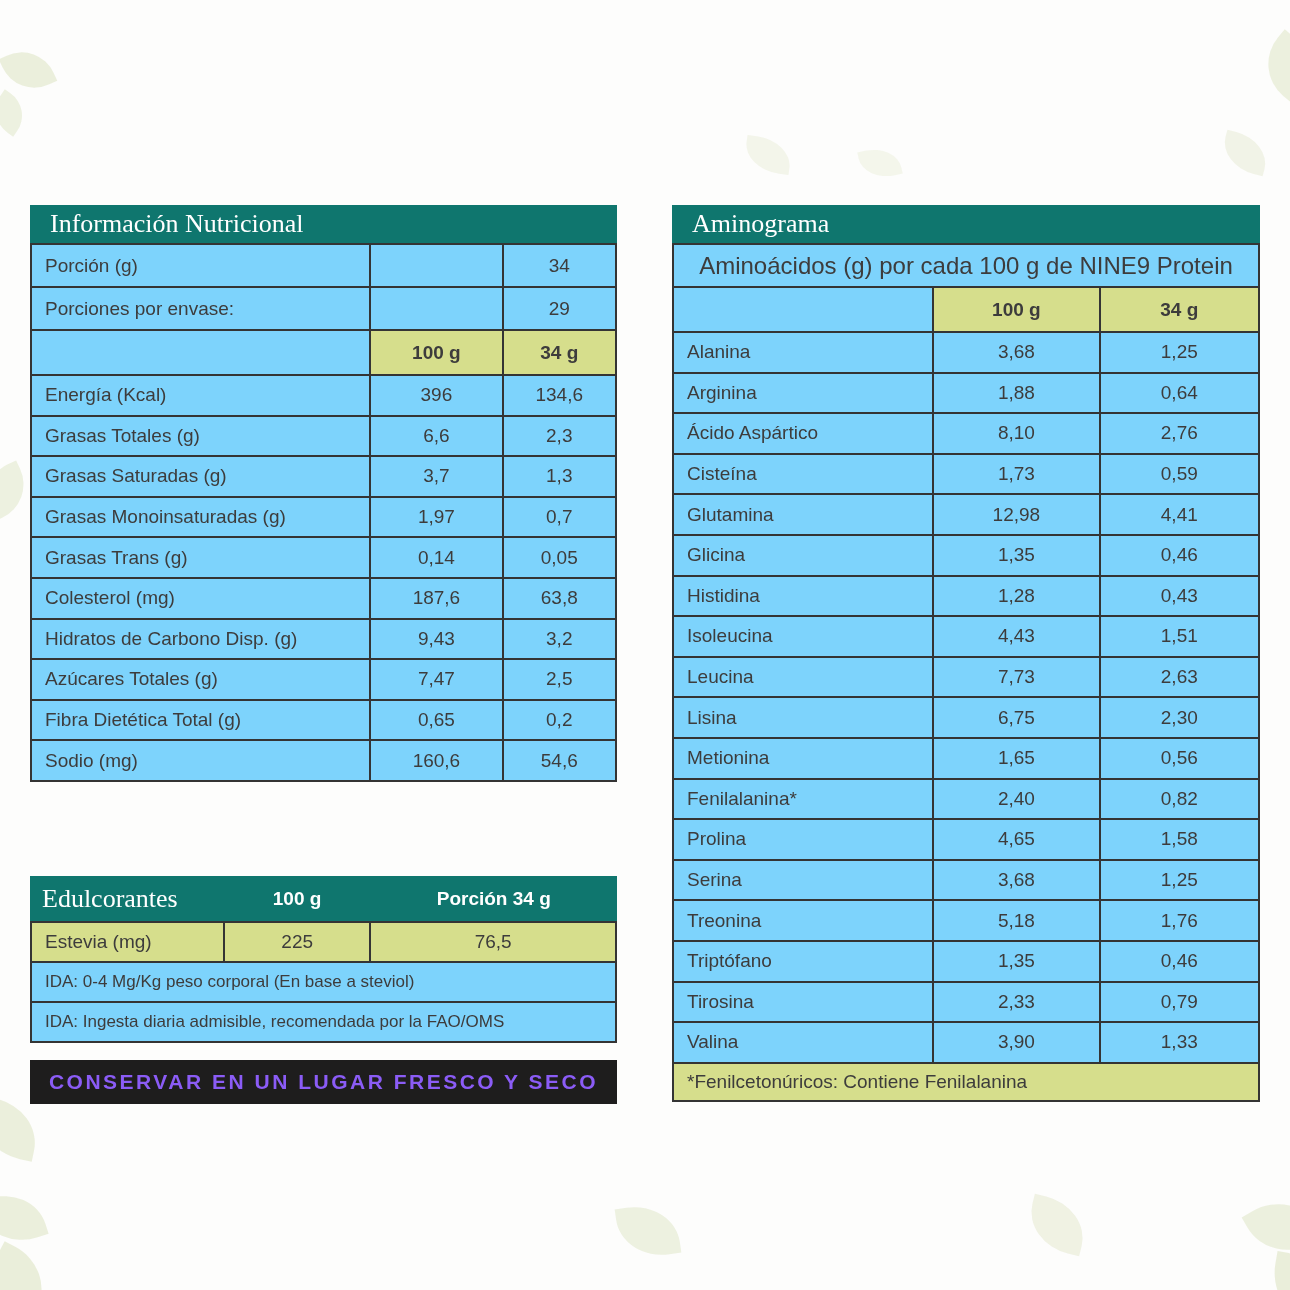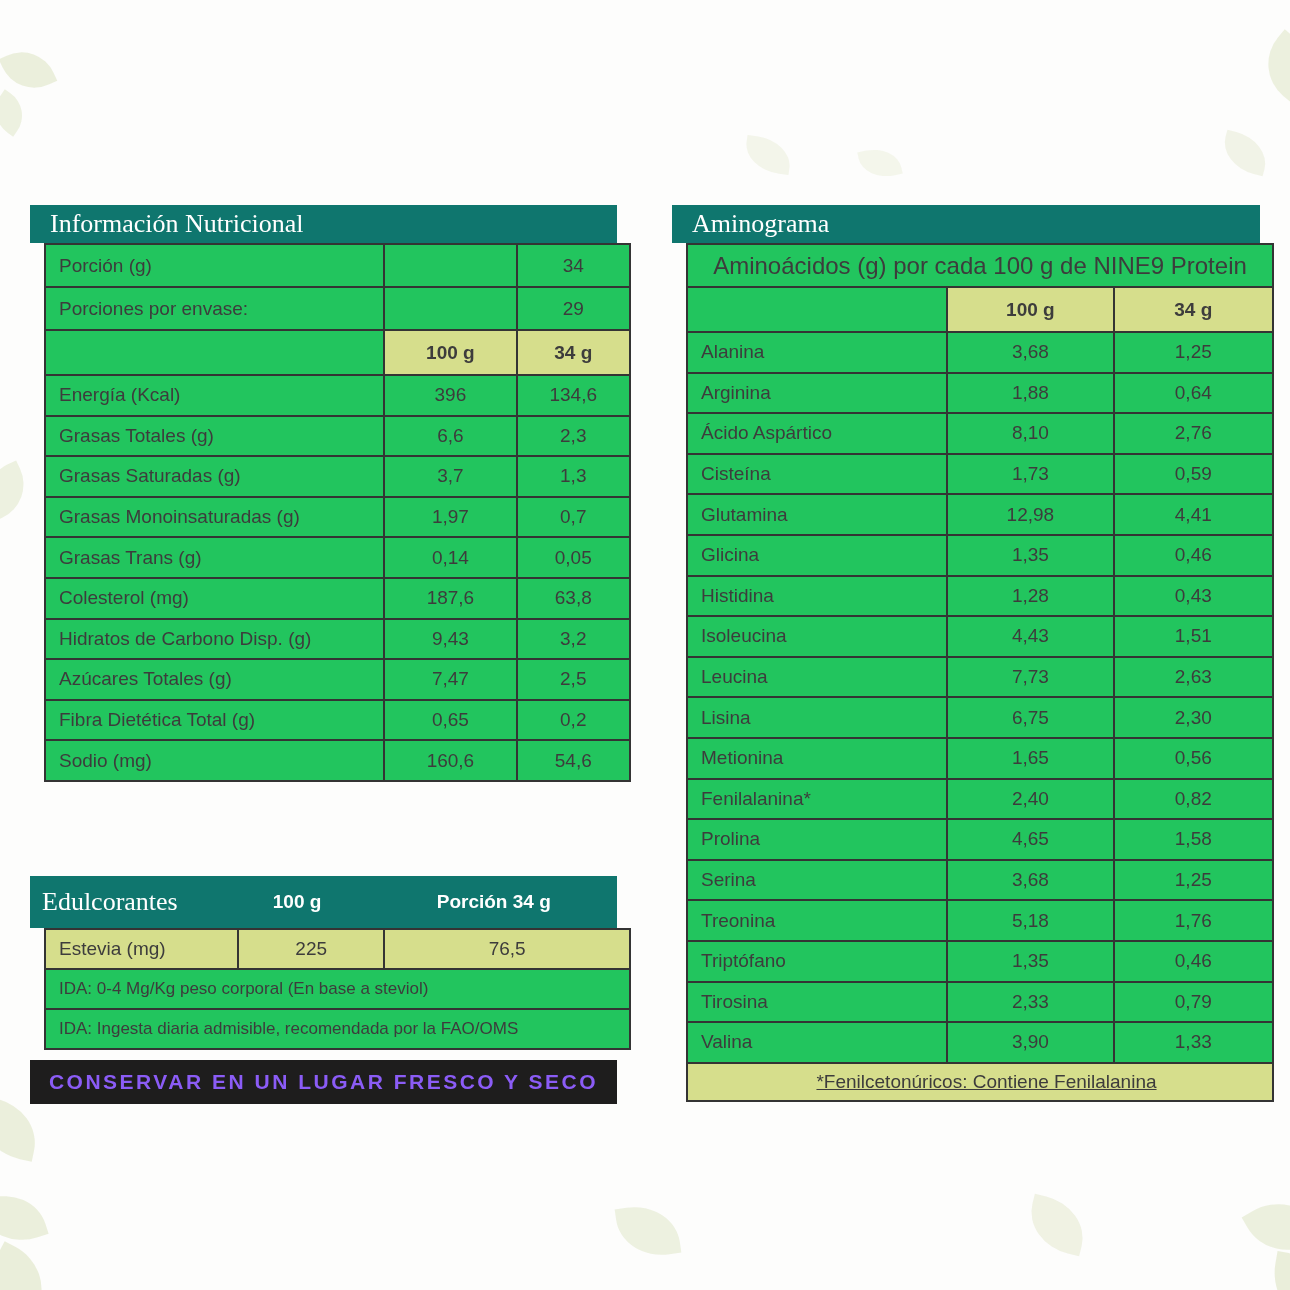--- a/index.html
+++ b/index.html
@@ -22,47 +22,46 @@
     background:#1e1d1d;display:flex;align-items:center;justify-content:center;
   }
   .banner span{
     color:#8b5cf6;font-weight:bold;font-size:21px;letter-spacing:2.5px;
   }
   .bar{
     background:#0f766e;color:#ffffff;height:38px;display:flex;align-items:center;
     padding-left:20px;box-sizing:border-box;position:relative;
     font-family:"Liberation Serif","DejaVu Serif",serif;font-size:26px;
   }
-  .bar-tall{height:52px;padding-left:12px;}
+  .bar-tall{height:45px;padding-left:12px;}
   .bar .colcap{
     position:absolute;top:0;height:100%;display:flex;align-items:center;justify-content:center;
     font-family:"Liberation Sans",sans-serif;font-weight:bold;font-size:19px;color:#fff;
   }
   .cap-100{left:33%;width:25%;}
   .cap-34{left:58%;width:42%;}
   table{
-    width:100%;border-collapse:collapse;table-layout:fixed;background:#22c55e;
+    width:100%;border-collapse:collapse;table-layout:fixed;background:#7dd3fc;
     border:2px solid #2c2b2b;
-    margin-left:14px;
   }
   td{
     border:2px solid #343434;font-size:19px;padding:0;color:#3d3c3c;
     overflow:hidden;white-space:nowrap;
   }
   .lbl{text-align:left;padding-left:13px;}
   .val{text-align:center;}
   .green{background:#d6de8c;}
   .bold{font-weight:bold;}
   .meta-row td{height:41px;}
   .cols-row td{height:43px;}
   .data-row td{height:38.6px;}
   .subtitle-row td{height:41px;text-align:center;font-size:24px;}
   .note-row td{height:38px;text-align:left;padding-left:13px;font-size:17px;}
   .sweet-row td{height:38px;}
-  .footnote-row td{height:36px;text-align:center;padding-left:13px;text-decoration:underline;}
+  .footnote-row td{height:36px;text-align:left;padding-left:13px;}
 </style>
 </head>
 <body>
 
 <div class="leaf" style="left:6px;top:48px;width:44px;height:44px;transform:rotate(-25deg);opacity:.9"></div>
 <div class="leaf" style="left:-8px;top:96px;width:34px;height:34px;transform:rotate(35deg);opacity:.8"></div>
 <div class="leaf" style="left:745px;top:138px;width:46px;height:34px;transform:rotate(8deg);opacity:.5"></div>
 <div class="leaf" style="left:860px;top:148px;width:40px;height:30px;transform:rotate(-12deg);opacity:.45"></div>
 <div class="leaf" style="left:1222px;top:135px;width:46px;height:36px;transform:rotate(15deg);opacity:.6"></div>
 <div class="leaf" style="left:1262px;top:40px;width:52px;height:52px;transform:rotate(40deg);opacity:.85"></div>

